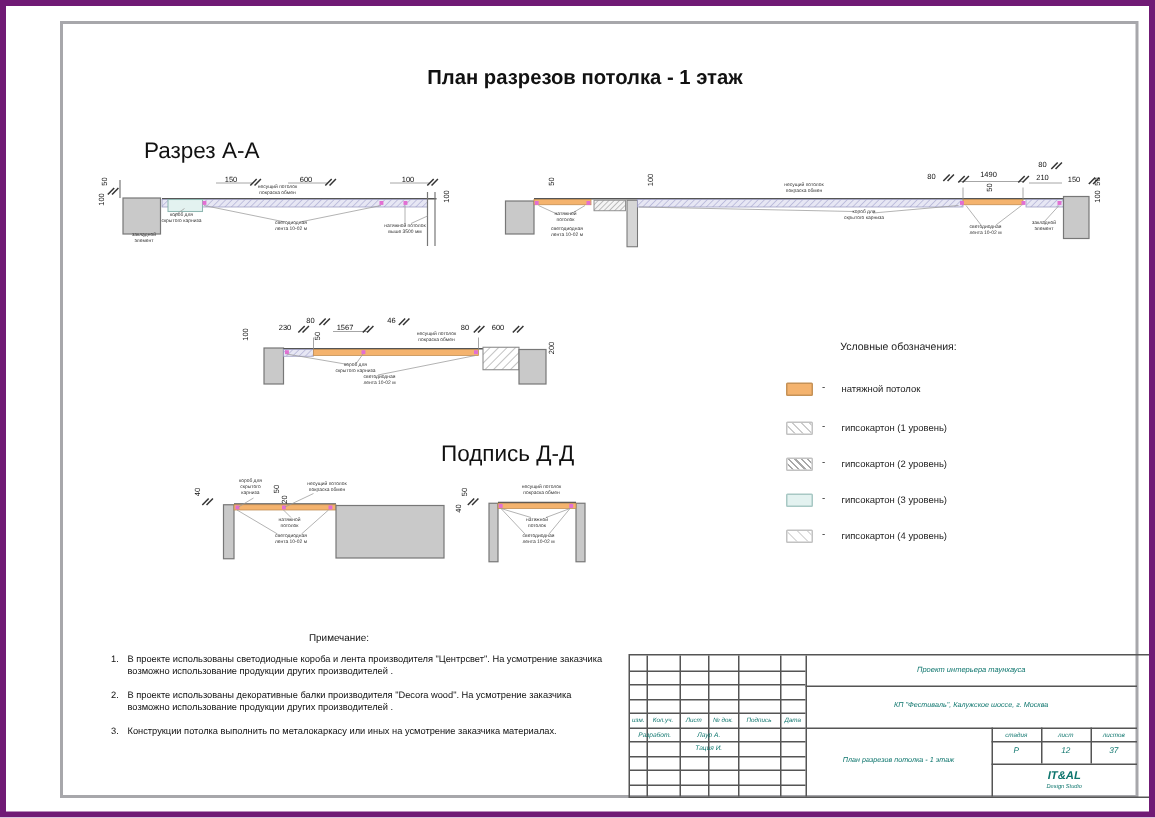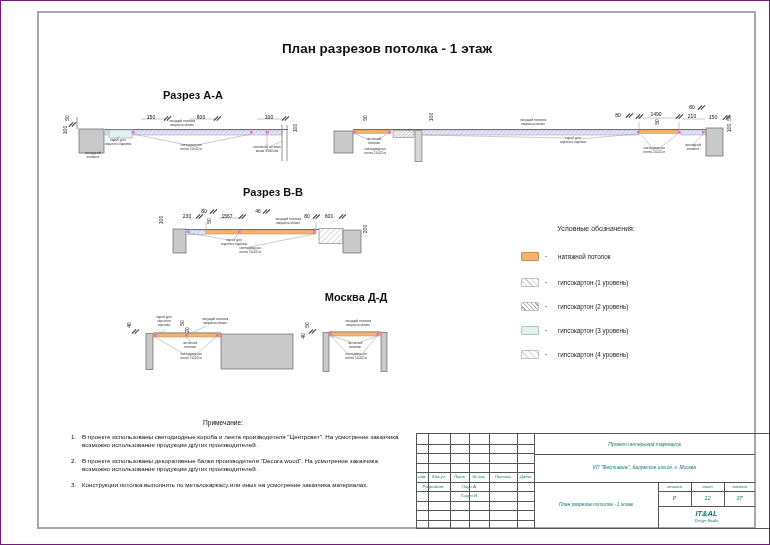--- a/index.html
+++ b/index.html
@@ -1,24 +1,24 @@
 <!DOCTYPE html>
 <html><head>
 <meta charset="utf-8">
 <style>
   html,body{margin:0;padding:0;background:#fff;}
-  #page{position:relative;width:770px;height:545px;background:#fff;border:1px solid #701a75;
+  #page{position:relative;width:770px;height:545px;background:#fff;border:4px solid #701a75;
         box-sizing:border-box;font-family:"Liberation Sans",sans-serif;overflow:hidden;}
   .frame{position:absolute;left:36px;top:10px;width:719px;height:518px;
          border:2px solid #a7a7ab;box-sizing:border-box;}
   .main-title{position:absolute;left:36px;top:40px;width:700px;text-align:center;
               font-size:13.5px;font-weight:bold;color:#111;}
   .sec{position:absolute;}
   .sec svg{position:absolute;left:0;top:0;overflow:visible;}
-  .stitle{position:absolute;text-align:center;font-size:11px;font-weight:bold;color:#111;}
+  .stitle{position:absolute;text-align:left;font-size:15px;font-weight:normal;color:#111;}
   .dim{position:absolute;font-size:5px;color:#111;text-align:center;white-space:nowrap;}
   .dimv{position:absolute;font-size:5px;color:#111;text-align:center;white-space:nowrap;
         transform:rotate(-90deg);transform-origin:center;}
   .ann{position:absolute;font-size:3.3px;line-height:1.2;color:#333;text-align:center;white-space:pre-line;}
   .tk{position:absolute;width:6px;height:1px;background:#333;transform:rotate(-45deg);}
   .tk::after{content:"";position:absolute;left:2px;top:2px;width:6px;height:1px;background:#333;}
   
   #legend{position:absolute;left:515px;top:220px;width:210px;height:145px;}
   .leg-title{position:absolute;left:0;top:4px;width:160px;text-align:center;font-size:7px;color:#222;}
   .leg-item{position:absolute;left:0;height:12px;width:210px;}
@@ -180,21 +180,20 @@
 покраска обмен</div>
     <div class="ann" style="left:225px;top:48px;width:34px">короб для
 скрытого карниза</div>
     <div class="ann" style="left:305px;top:58px;width:36px">светодиодная
 лента 10-02 м</div>
     <div class="ann" style="left:348px;top:55px;width:28px">закладной
 элемент</div>
   </div>
 
   <div class="sec" style="left:150px;top:185px;width:250px;height:88px">
-    <div class="stitle" style="left:22px;top:0;width:200px">Разрез В-В</div>
     <svg width="250" height="88" xmlns="http://www.w3.org/2000/svg">
       <g>
         <rect x="22" y="43" width="13" height="24" fill="#c9c9c9" stroke="#777" stroke-width="0.8"></rect>
         <line x1="35" y1="43.5" x2="192" y2="43.5" stroke="#555" stroke-width="0.9"></line>
         <rect x="35" y="44" width="20" height="4.5" fill="url(#pSlab)" stroke="#9a9ac0" stroke-width="0.5"></rect>
         <rect x="55" y="44" width="110" height="4" fill="#f4b36e" stroke="#c08a4e" stroke-width="0.5"></rect>
         <rect x="168" y="42.5" width="24" height="15" fill="url(#pHatch)" stroke="#888" stroke-width="0.7"></rect>
         <rect x="192" y="44" width="18" height="23" fill="#c9c9c9" stroke="#777" stroke-width="0.8"></rect>
       </g>
       <g fill="#e26fd2">
@@ -266,21 +265,21 @@
 карниза</div>
     <div class="ann" style="left:70px;top:27px;width:38px">несущий потолок
 покраска обмен</div>
     <div class="ann" style="left:50px;top:51px;width:28px">натяжной
 потолок</div>
     <div class="ann" style="left:45px;top:62px;width:40px">светодиодная
 лента 10-02 м</div>
   </div>
 
   <div class="sec" style="left:300px;top:290px;width:130px;height:92px">
-    <div class="stitle" style="left:-10px;top:0;width:130px">Москва Д-Д</div>
+    <div class="stitle" style="left:-10px;top:0;width:130px">Подпись Д-Д</div>
     <svg width="130" height="92" xmlns="http://www.w3.org/2000/svg">
       <g>
         <rect x="22" y="41.5" width="6" height="39" fill="#c9c9c9" stroke="#777" stroke-width="0.8"></rect>
         <rect x="80" y="41.5" width="6" height="39" fill="#c9c9c9" stroke="#777" stroke-width="0.8"></rect>
         <line x1="28" y1="41" x2="80" y2="41" stroke="#555" stroke-width="0.9"></line>
         <rect x="28" y="41.5" width="52" height="3.5" fill="#f4b36e" stroke="#c08a4e" stroke-width="0.5"></rect>
       </g>
       <g fill="#e26fd2">
         <rect x="28.5" y="42" width="2.6" height="2.6"></rect>
           <rect x="75.5" y="42" width="2.6" height="2.6"></rect>

